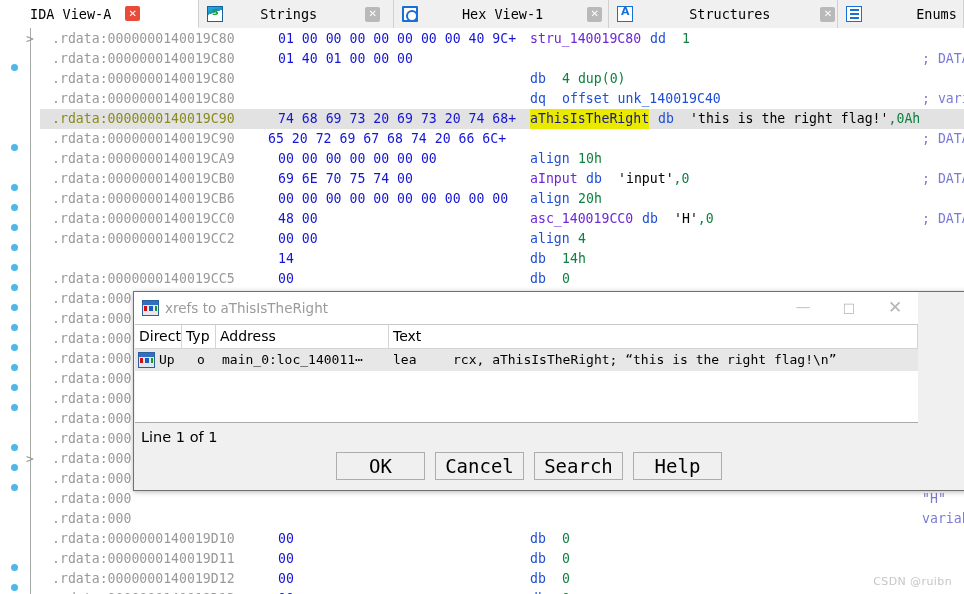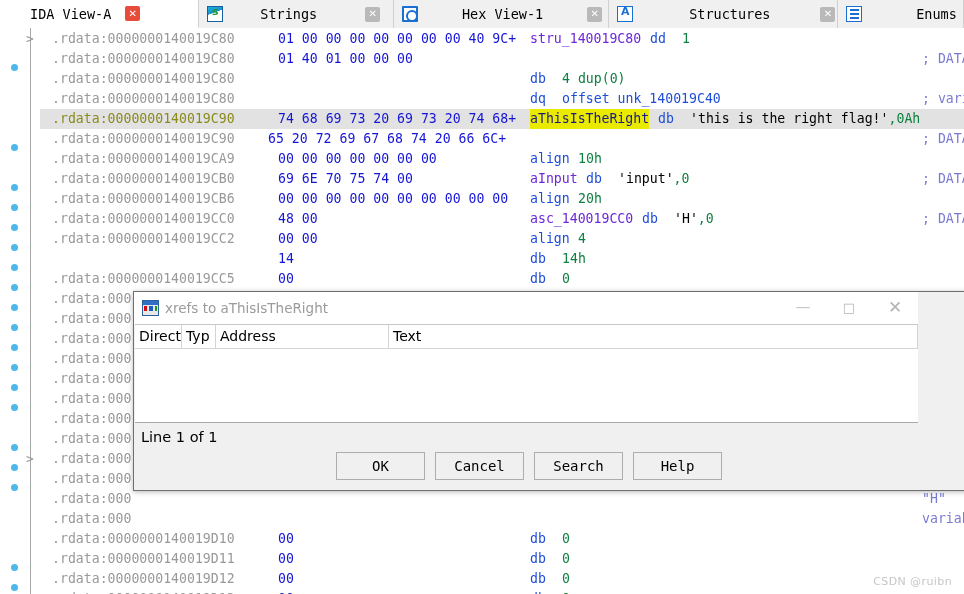--- a/index.html
+++ b/index.html
@@ -294,21 +294,21 @@
     width: 783px; height: 38px;
     background: #f0f0f0;
   }
   .dbtn {
     position: absolute;
     top: 0px;
     width: 89px; height: 28px;
     background: #f0f0f0;
     border: 1px solid #adadad;
     font-family: "DejaVu Sans Mono", monospace;
-    font-size: 14px;
+    font-size: 19px;
     color: #000000;
     line-height: 26px;
     text-align: center;
   }
   #b-ok     { left: 201px; }
   #b-cancel { left: 300px; }
   #b-search { left: 399px; }
   #b-help   { left: 498px; }
 
   
@@ -429,20 +429,28 @@
     </span>
   </div>
 
   <div id="dlg-table">
     <div id="thead">
         <div class="th" style="left: 0px; width: 47px;">Direct</div>
         <div class="th" style="left: 47px; width: 34px;">Typ</div>
         <div class="th" style="left: 81px; width: 173px;">Address</div>
         <div class="th" style="left: 254px; width: 529px;">Text</div>
       </div>
+    <div id="xrow">
+      <span id="xicon"></span>
+      <span class="xseg" style="left:24px">Up</span>
+      <span class="xseg" style="left:62px">o</span>
+      <span class="xseg" style="left:87px">main_0:loc_140011⋯</span>
+      <span class="xseg" style="left:258px">lea</span>
+      <span class="xseg" style="left:318px">rcx, aThisIsTheRight; “this is the right flag!\n”</span>
+    </div>
   </div>
 
   <div id="dlg-status">Line 1 of 1</div>
 
   <div id="dlg-buttons">
     <div class="dbtn" id="b-ok">OK</div>
     <div class="dbtn" id="b-cancel">Cancel</div>
     <div class="dbtn" id="b-search">Search</div>
     <div class="dbtn" id="b-help">Help</div>
   </div>

